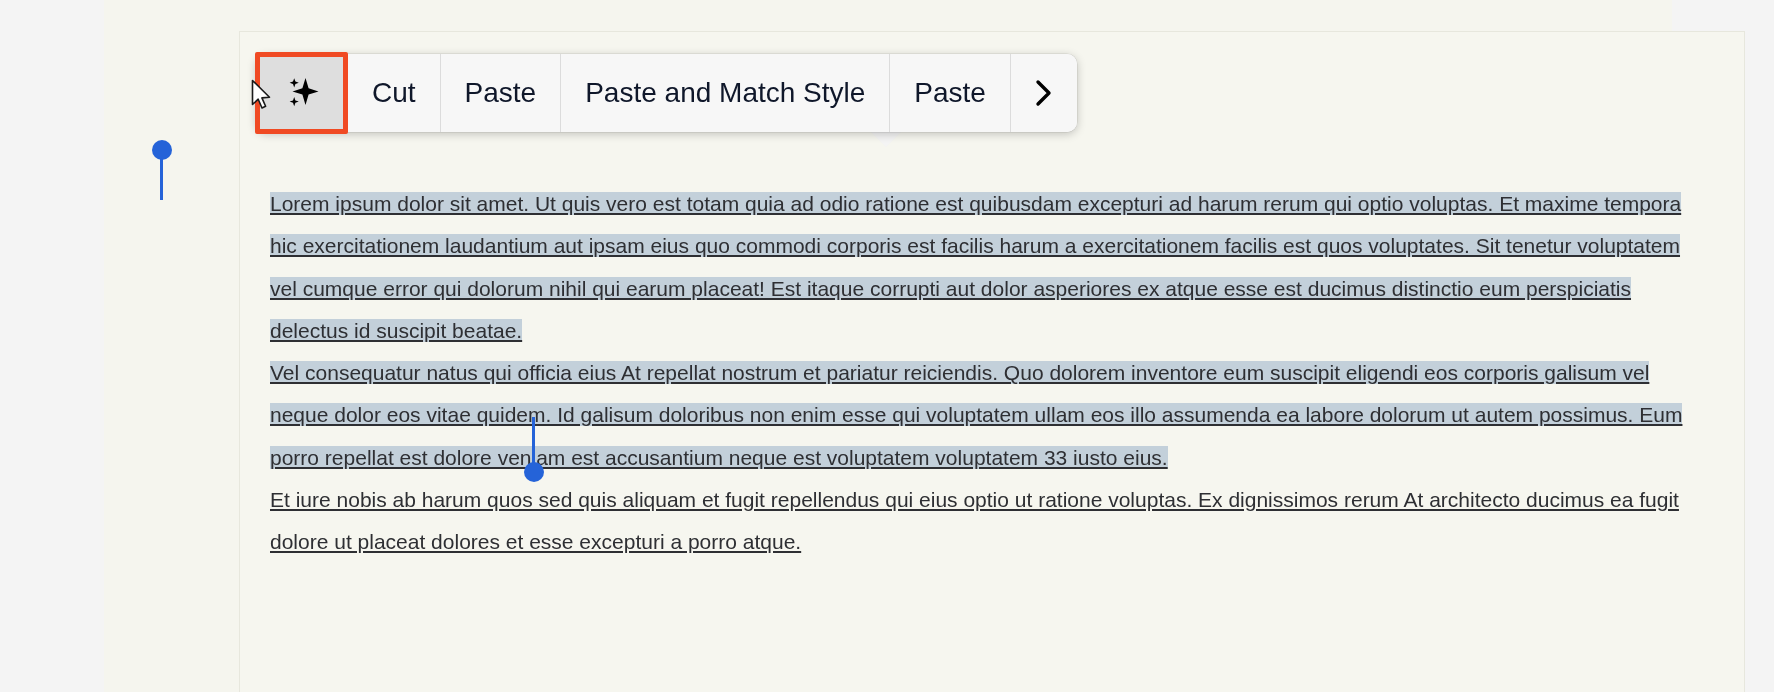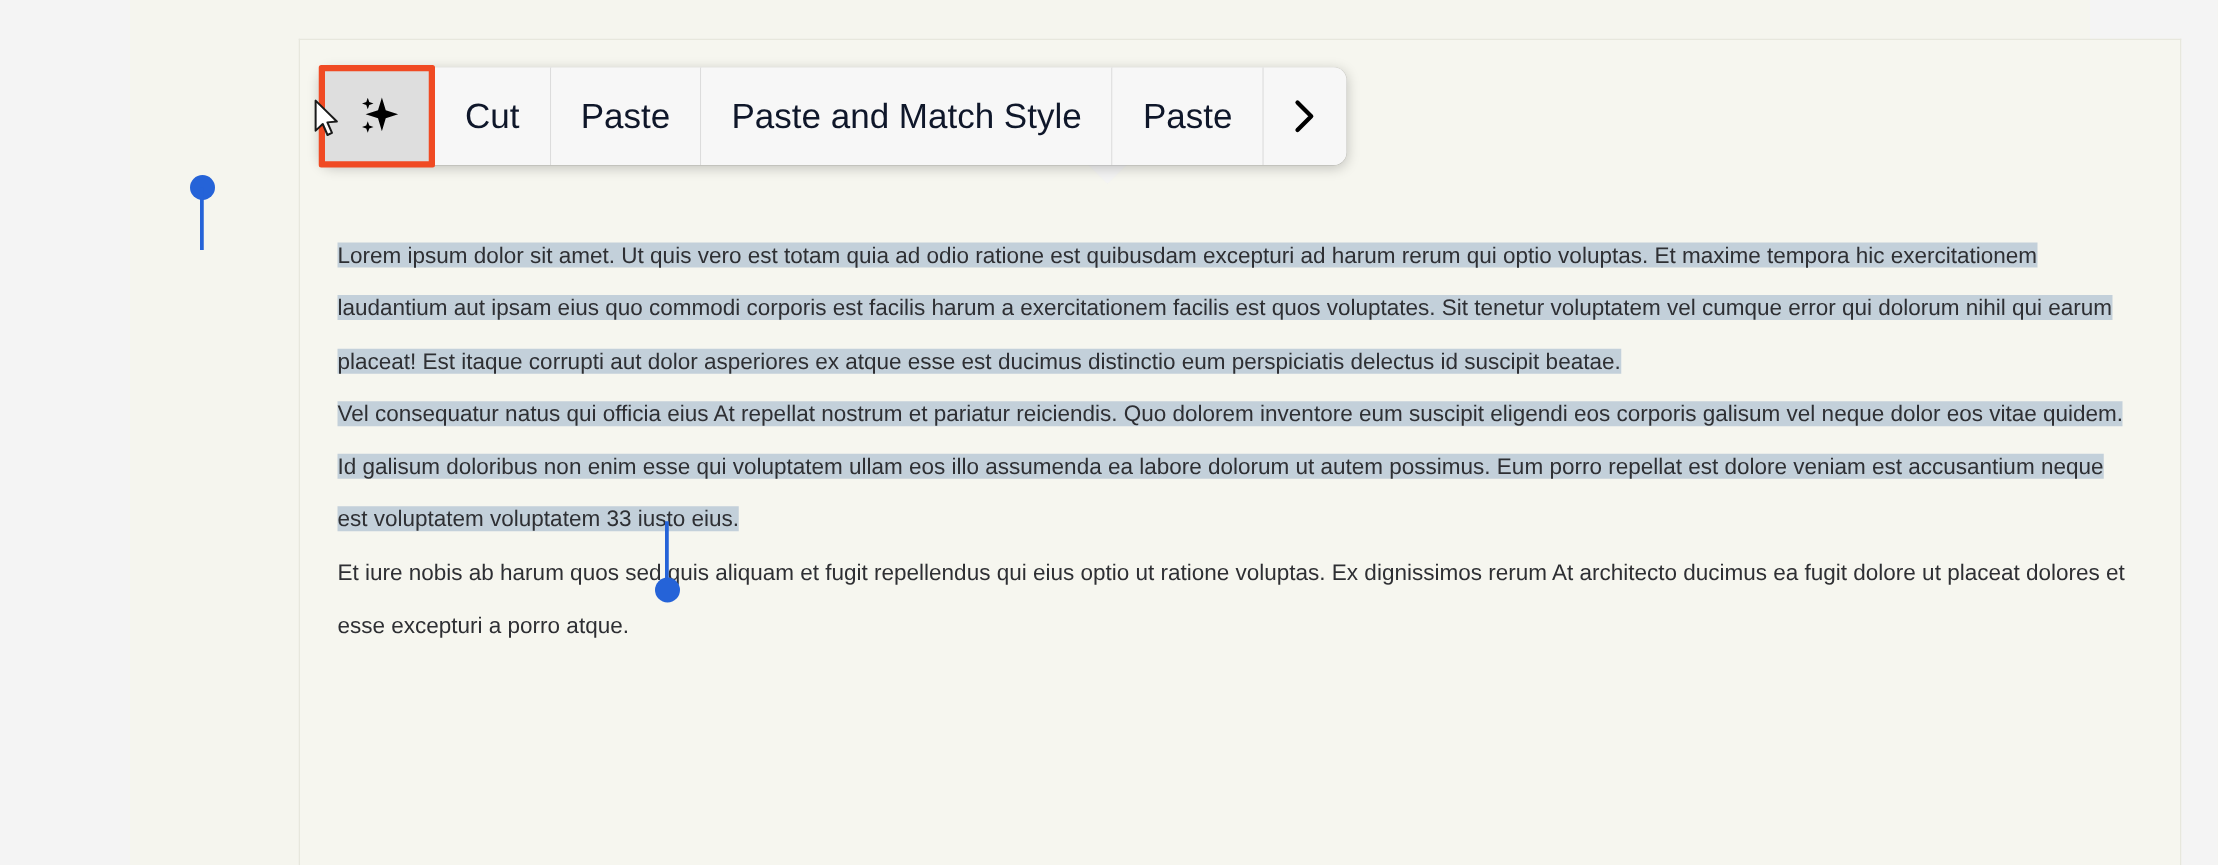--- a/index.html
+++ b/index.html
@@ -52,23 +52,24 @@
     letter-spacing: -0.4px;
     white-space: nowrap;
   }
 
   
   .doc-body {
     position: absolute;
     left: 30px;
     top: 151px;
     width: 1440px;
-    font-size: 18px;
+    font-size: 21px;
     line-height: 42.3px;
     color: #2e2f33;
+    text-decoration: underline;
   }
 
   .doc-body p { margin: 0; }
 
   .sel {
     background: #c3d0da;
     box-decoration-break: clone;
     -webkit-box-decoration-break: clone;
   }
 

